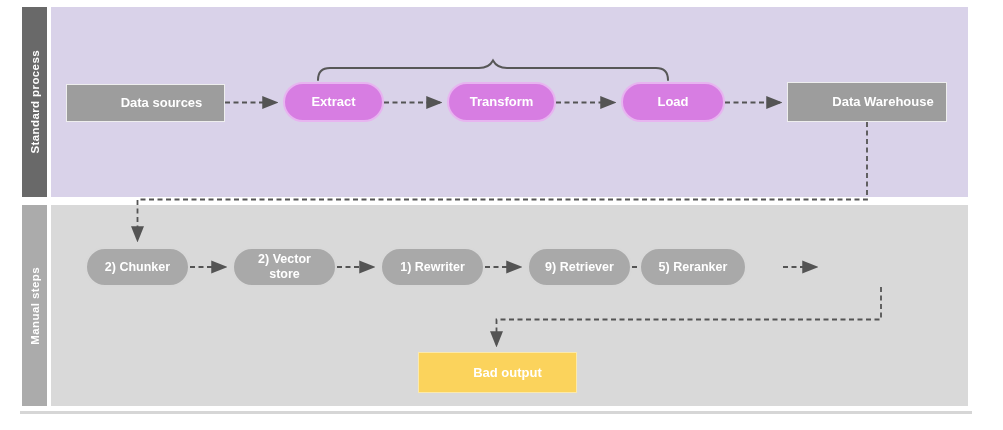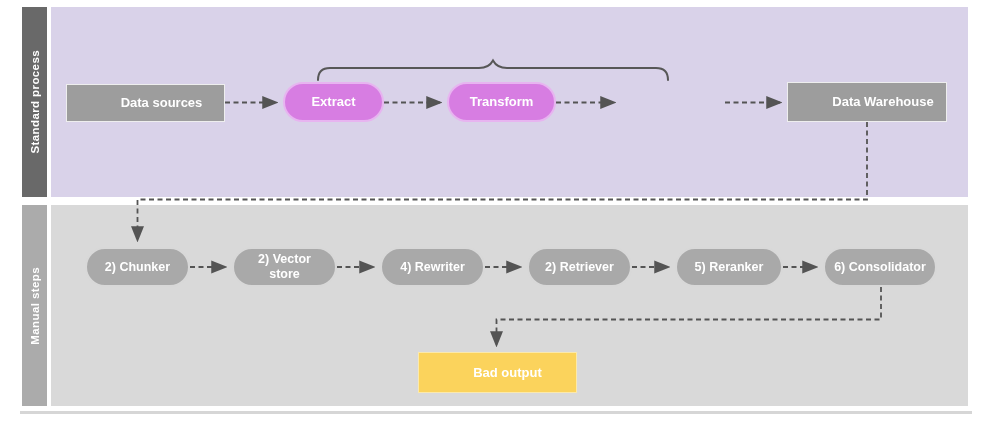--- a/index.html
+++ b/index.html
@@ -58,21 +58,21 @@
 
   #n-datasources  { left: 66px;  top: 84px;  width: 159px; height: 38px; }
   #n-extract      { left: 283px; top: 82px;  width: 101px; height: 40px; }
   #n-transform    { left: 447px; top: 82px;  width: 109px; height: 40px; }
   #n-load         { left: 621px; top: 82px;  width: 104px; height: 40px; }
   #n-dw           { left: 787px; top: 82px;  width: 160px; height: 40px; text-align: right; }
   #n-chunker      { left: 85px;  top: 247px; width: 105px; height: 40px; }
   #n-vector       { left: 232px; top: 247px; width: 105px; height: 40px; }
   #n-rewriter     { left: 380px; top: 247px; width: 105px; height: 40px; }
   #n-retriever    { left: 527px; top: 247px; width: 105px; height: 40px; }
-  #n-reranker     { left: 675px; top: 247px; width: 108px; height: 40px; }
+  #n-reranker     { left: 639px; top: 247px; width: 108px; height: 40px; }
   #n-consolidator { left: 823px; top: 247px; width: 114px; height: 40px; }
   #n-badoutput    { left: 418px; top: 352px; width: 159px; height: 41px; }
 
   .etl-label {
     position: absolute;
     left: 424px;
     top: 45px;
     width: 140px;
     text-align: center;
     color: var(--annotation-text);
@@ -146,24 +146,24 @@
     <path class="dashed" marker-end="url(#arrow)" d="M632,267 L668,267"></path>
     <path class="dashed" marker-end="url(#arrow)" d="M783,267 L816,267"></path>
 
     <path class="dashed" marker-end="url(#arrow)" d="M881,287 L881,319.5 L496.5,319.5 L496.5,345"></path>
   </svg>
 
 
   <div class="node rect-gray" id="n-datasources">Data sources</div>
   <div class="node pill-purple" id="n-transform">Transform</div>
   <div class="node pill-purple" id="n-extract">Extract</div>
+  <div class="node pill-purple" id="n-load">Load</div>
   <div class="node rect-gray" id="n-dw">Data Warehouse</div>
 
   <div class="node pill-gray" id="n-chunker">2) Chunker</div>
   <div class="node pill-gray" id="n-vector">2) Vector store</div>
-  <div class="node pill-gray" id="n-rewriter">4) Rewriter</div>
-  <div class="node pill-gray" id="n-retriever">2) Retriever</div>
+  <div class="node pill-gray" id="n-rewriter">1) Rewriter</div>
+  <div class="node pill-gray" id="n-retriever">9) Retriever</div>
   <div class="node pill-gray" id="n-reranker">5) Reranker</div>
-  <div class="node pill-gray" id="n-consolidator">6) Consolidator</div>
   <div class="node rect-yellow" id="n-badoutput">Bad output</div>
 
   <div class="bottom-rule"></div>
 </div>
 
 </body></html>

